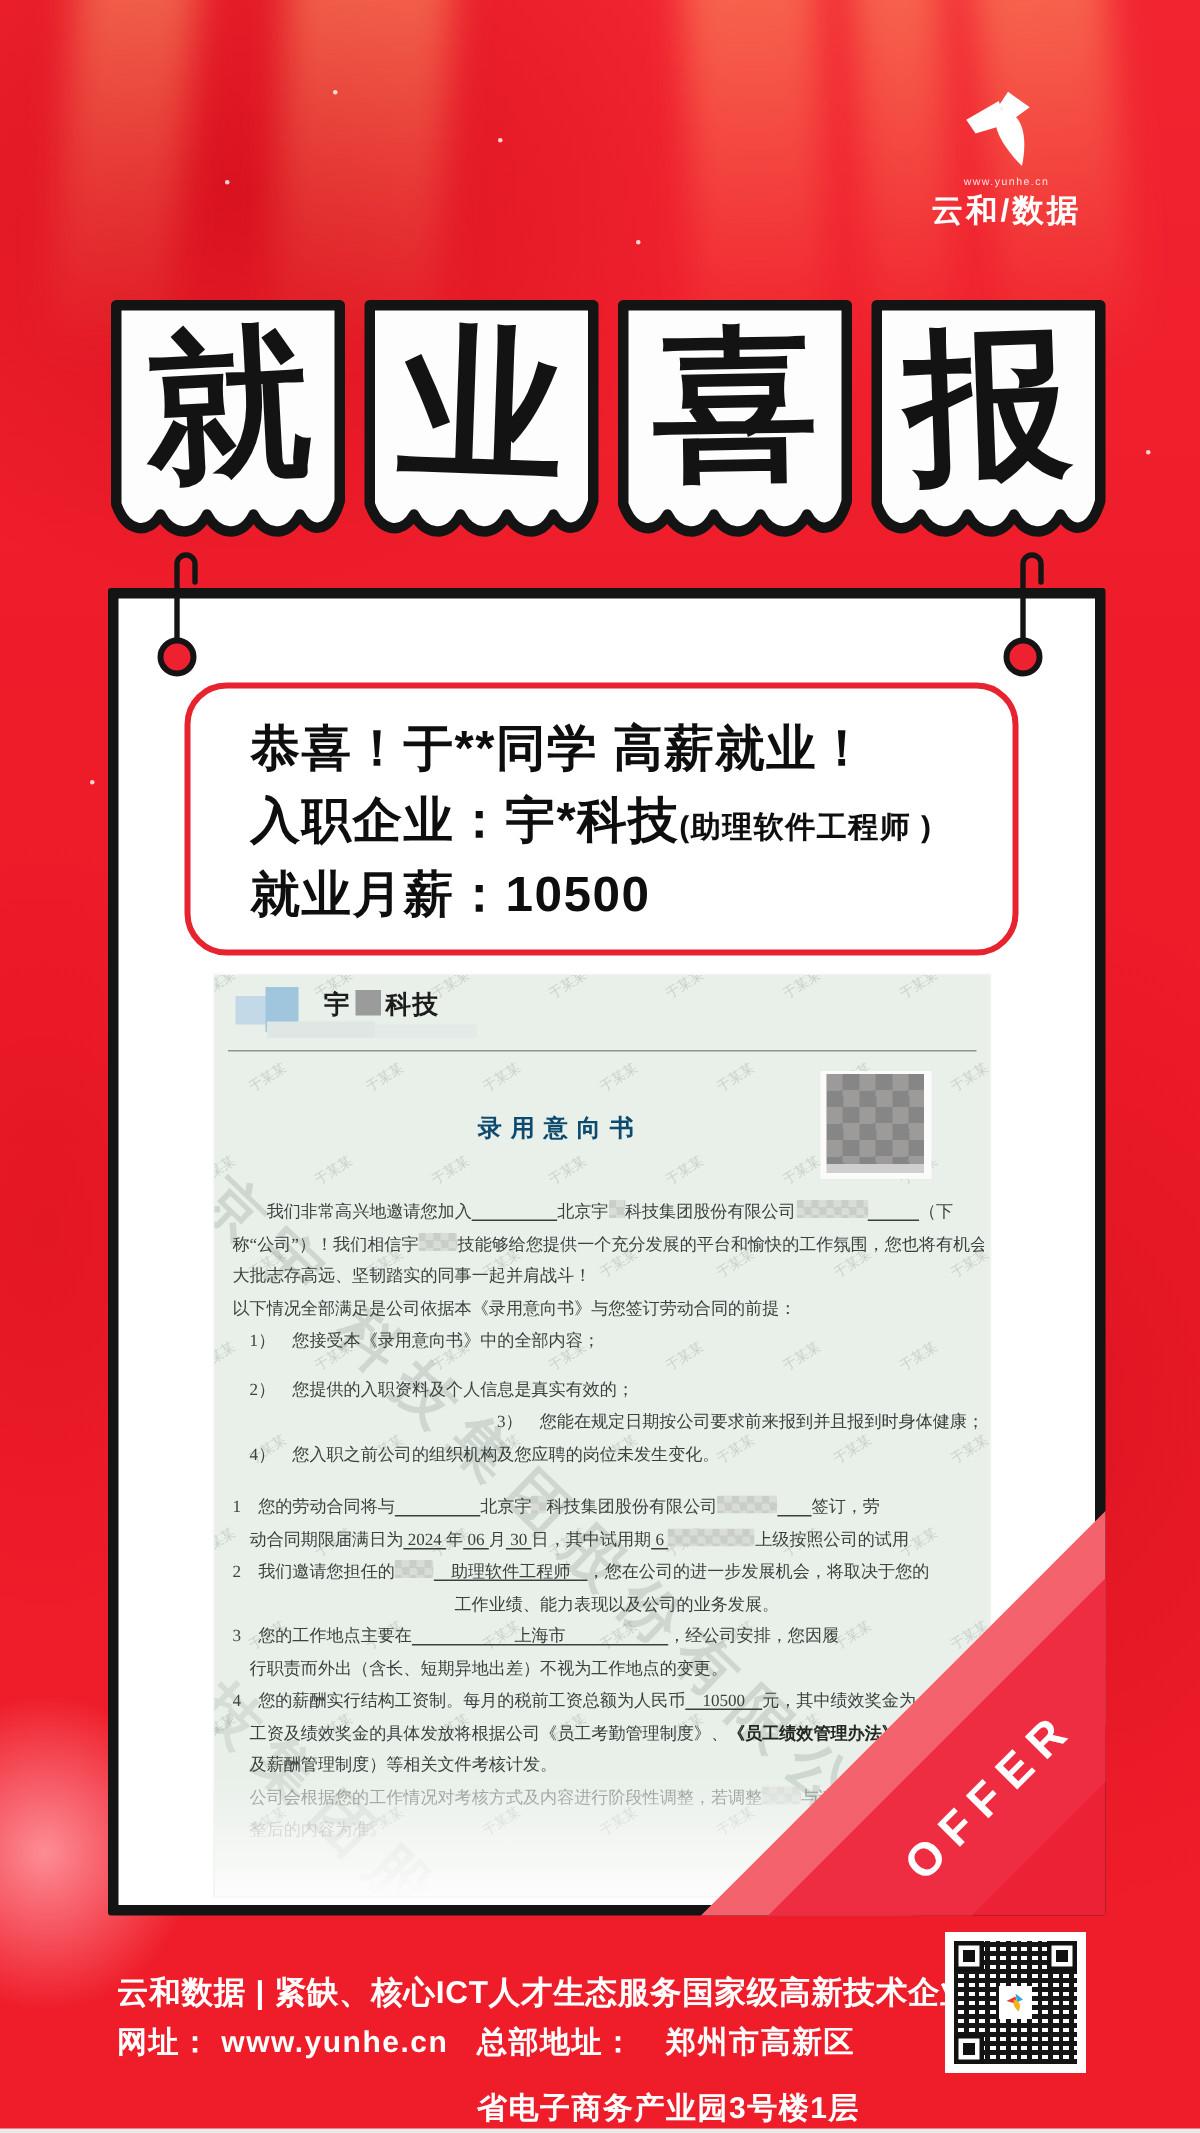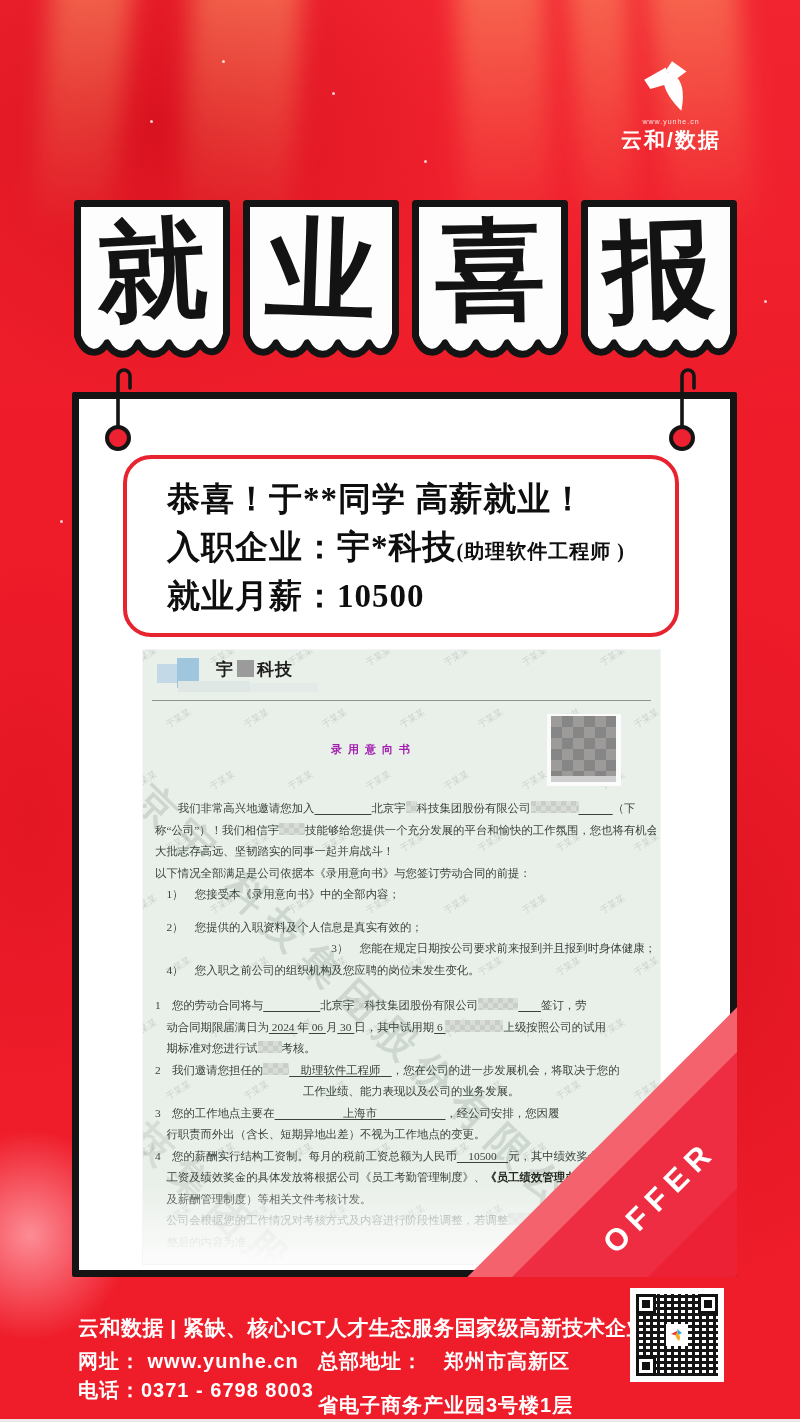--- a/index.html
+++ b/index.html
@@ -39,40 +39,40 @@
   
   .pin{position:absolute;top:364px;width:42px;height:90px;z-index:7;}
   .pin-l{left:97px;} .pin-r{left:661px;}
   
   .paper{position:absolute;left:72px;top:392px;width:665px;height:885px;box-sizing:border-box;
     background:#fff;border:7px solid #141414;border-radius:2px;z-index:2;}
   
   .congrats{position:absolute;left:44px;top:56px;width:556px;height:182px;box-sizing:border-box;
     border:4px solid #e72330;border-radius:28px;padding:16px 14px 12px 40px;
     display:flex;flex-direction:column;justify-content:space-around;color:#0e0e0e;}
-  .cg-line{font-size:33px;font-weight:900;letter-spacing:1px;white-space:nowrap;font-family:Liberation Serif, serif;}
+  .cg-line{font-size:33px;font-weight:900;letter-spacing:1px;white-space:nowrap;}
   .cg-sub{font-size:20px;font-weight:900;}
   
   .docwrap{position:absolute;left:64px;top:251px;width:517px;height:614px;background:#e9efe9;
     overflow:hidden;font-family:"Liberation Serif",serif;color:#39423d;z-index:1;
     box-shadow:0 0 0 1px rgba(0,0,0,.04);}
   .wm-s{position:absolute;font-size:9px;color:rgba(140,155,145,.35);transform:rotate(-32deg);white-space:nowrap;}
   .wm-big{position:absolute;left:-20px;top:86px;transform:rotate(44deg);transform-origin:0 0;
     font-size:40px;font-weight:bold;letter-spacing:12px;color:rgba(125,140,130,.25);white-space:nowrap;}
   .wm-big2{left:-150px;top:300px;color:rgba(125,140,130,.18);}
   .doc-logo-b1{position:absolute;left:34px;top:8px;width:22px;height:30px;background:#9fc6dd;}
   .doc-logo-b2{position:absolute;left:14px;top:14px;width:21px;height:19px;background:#c3d9e8;}
   .doc-logo-strip{position:absolute;left:35px;top:31px;width:72px;height:11px;background:#dfe7e5;}
   .doc-logo-strip2{position:absolute;left:107px;top:33px;width:68px;height:9px;background:#e4eae8;}
   .doc-logo-text{position:absolute;left:73px;top:8px;font-size:17px;font-weight:bold;color:#1c1c1c;
     font-family:"Liberation Sans",sans-serif;letter-spacing:1px;}
   .doc-logo-cens{display:inline-block;width:17px;height:17px;background:#9b9b9b;vertical-align:-2px;margin:0 3px;}
   .doc-hr{position:absolute;left:9px;right:9px;top:50px;height:1px;background:#8f968f;}
-  .doc-title{position:absolute;left:0;right:56px;top:92px;text-align:center;font-size:11px;
-    font-weight:bold;letter-spacing:6px;color:#a21caf;}
+  .doc-title{position:absolute;left:0;right:56px;top:92px;text-align:center;font-size:16px;
+    font-weight:bold;letter-spacing:6px;color:#0c4a6e;}
   .photo{position:absolute;left:404px;top:64px;width:74px;height:72px;background:#fbfbfb;}
   .photo-mosaic{position:absolute;left:4px;top:2px;right:5px;bottom:10px;
     background:repeating-conic-gradient(#868686 0 25%,#9d9a9a 0 50%) 0 0/22px 22px;}
   .photo-strip{position:absolute;left:4px;right:5px;bottom:4px;height:6px;background:#cfcfcf;}
   .doc-body{position:absolute;left:12px;right:4px;top:136px;font-size:11.4px;line-height:21.5px;
     white-space:nowrap;}
   .dline{overflow:hidden;}
   .dline .u{text-decoration:underline;text-underline-offset:2px;}
   .dline .bd{font-weight:bold;color:#23291f;}
   .mosaic{display:inline-block;height:12px;vertical-align:-1px;border-radius:1px;
@@ -270,21 +270,20 @@
         <div class="dline" style="padding-left: 2em; margin-top: 12px;"><span>我们非常高兴地邀请您加入</span><span class="u">　　　　　</span><span>北京宇</span><span class="mosaic" style="width: 11px;"></span><span>科技集团股份有限公司</span><span class="mosaic" style="width: 48px;"></span><span class="u">　　　</span><span>（下</span></div>
         <div class="dline"><span>称“公司”）！我们相信宇</span><span class="mosaic" style="width: 26px;"></span><span>技能够给您提供一个充分发展的平台和愉快的工作氛围，您也将有机会和一</span></div>
         <div class="dline"><span>大批志存高远、坚韧踏实的同事一起并肩战斗！</span></div>
         <div class="dline"><span>以下情况全部满足是公司依据本《录用意向书》与您签订劳动合同的前提：</span></div>
         <div class="dline" style="padding-left: 1em;"><span>1）　您接受本《录用意向书》中的全部内容；</span></div>
         <div class="dline" style="padding-left: 1em; margin-top: 11px;"><span>2）　您提供的入职资料及个人信息是真实有效的；</span></div>
         <div class="dline" style="padding-left: 1em; text-align: right;"><span>3）　您能在规定日期按公司要求前来报到并且报到时身体健康；</span></div>
         <div class="dline" style="padding-left: 1em;"><span>4）　您入职之前公司的组织机构及您应聘的岗位未发生变化。</span></div>
         <div class="dline" style="margin-top: 14px;"><span>1　您的劳动合同将与</span><span class="u">　　　　　</span><span>北京宇</span><span class="mosaic" style="width: 10px;"></span><span>科技集团股份有限公司</span><span class="mosaic" style="width: 40px;"></span><span class="u">　　</span><span>签订，劳</span></div>
         <div class="dline" style="padding-left: 1em;"><span>动合同期限届满日为</span><span class="u"> 2024 </span><span>年</span><span class="u"> 06 </span><span>月</span><span class="u"> 30 </span><span>日，其中试用期</span><span class="u"> 6 </span><span class="mosaic" style="width: 58px;"></span><span>上级按照公司的试用</span></div>
-        <div class="dline" style="padding-left: 1em;"><span>期标准对您进行试</span><span class="mosaic" style="width: 24px;"></span><span>考核。</span></div>
         <div class="dline"><span>2　我们邀请您担任的</span><span class="mosaic" style="width: 26px;"></span><span class="u">　助理软件工程师　</span><span>，您在公司的进一步发展机会，将取决于您的</span></div>
         <div class="dline" style="padding-left: 1em; text-align: center;"><span>工作业绩、能力表现以及公司的业务发展。</span></div>
         <div class="dline"><span>3　您的工作地点主要在</span><span class="u">　　　　　　上海市　　　　　　</span><span>，经公司安排，您因履</span></div>
         <div class="dline" style="padding-left: 1em;"><span>行职责而外出（含长、短期异地出差）不视为工作地点的变更。</span></div>
         <div class="dline"><span>4　您的薪酬实行结构工资制。每月的税前工资总额为人民币</span><span class="u">　10500　</span><span>元，其中绩效奖金为</span><span class="u">　3150　</span></div>
         <div class="dline" style="padding-left: 1em;"><span>工资及绩效奖金的具体发放将根据公司《员工考勤管理制度》、</span><span class="bd">《员工绩效管理办法》</span><span>、《招聘</span></div>
         <div class="dline" style="padding-left: 1em;"><span>及薪酬管理制度）等相关文件考核计发。</span></div>
         <div class="dline fade1" style="padding-left: 1em;"><span>公司会根据您的工作情况对考核方式及内容进行阶段性调整，若调整</span><span class="mosaic" style="width: 26px;"></span><span>与该意</span></div>
         <div class="dline fade2" style="padding-left: 1em;"><span>整后的内容为准。</span></div>
       </div>
@@ -309,21 +308,20 @@
 <div class="pin pin-r">
   <svg width="42" height="90" viewBox="0 0 42 90">
     <path d="M21 74 V12 a6 6 0 0 1 12 0 V24" stroke="#141414" stroke-width="3.6" fill="none" stroke-linecap="round"></path>
     <circle cx="21" cy="74" r="11" fill="#ee2130" stroke="#141414" stroke-width="4"></circle>
   </svg>
 </div>
 
 <div class="footer">
   <div class="f-tagline">云和数据 | 紧缺、核心ICT人才生态服务国家级高新技术企业</div>
   <div class="f-row f-web"><span>网址：</span> <span>www.yunhe.cn</span></div>
-  <div class="f-row f-tel"><span>电话：</span><span>0371 - 6798 8003</span></div>
   <div class="f-row f-hq1"><span>总部地址：</span>　<span>郑州市高新区</span></div>
   <div class="f-row f-hq2"><span>省电子商务产业园3号楼1层</span></div>
 </div>
 
 <div class="qr">
   <div class="qr-inner"></div>
   <div class="qf qf-tl"></div>
   <div class="qf qf-tr"></div>
   <div class="qf qf-bl"></div>
   <div class="qc">

